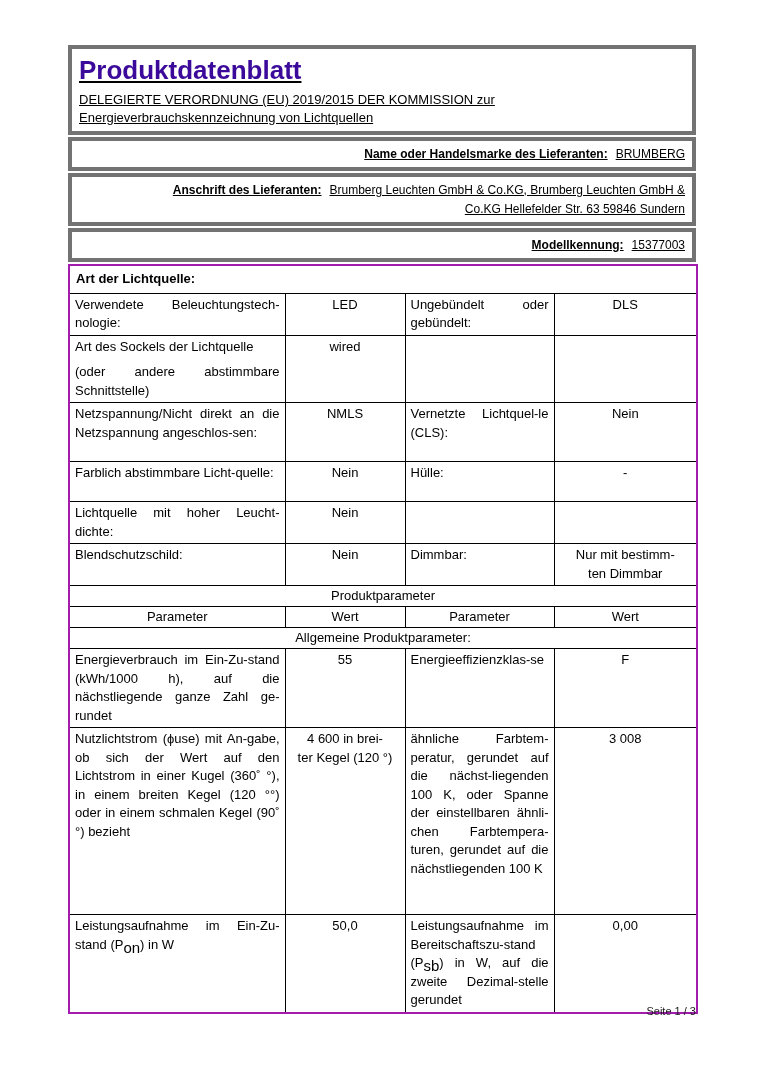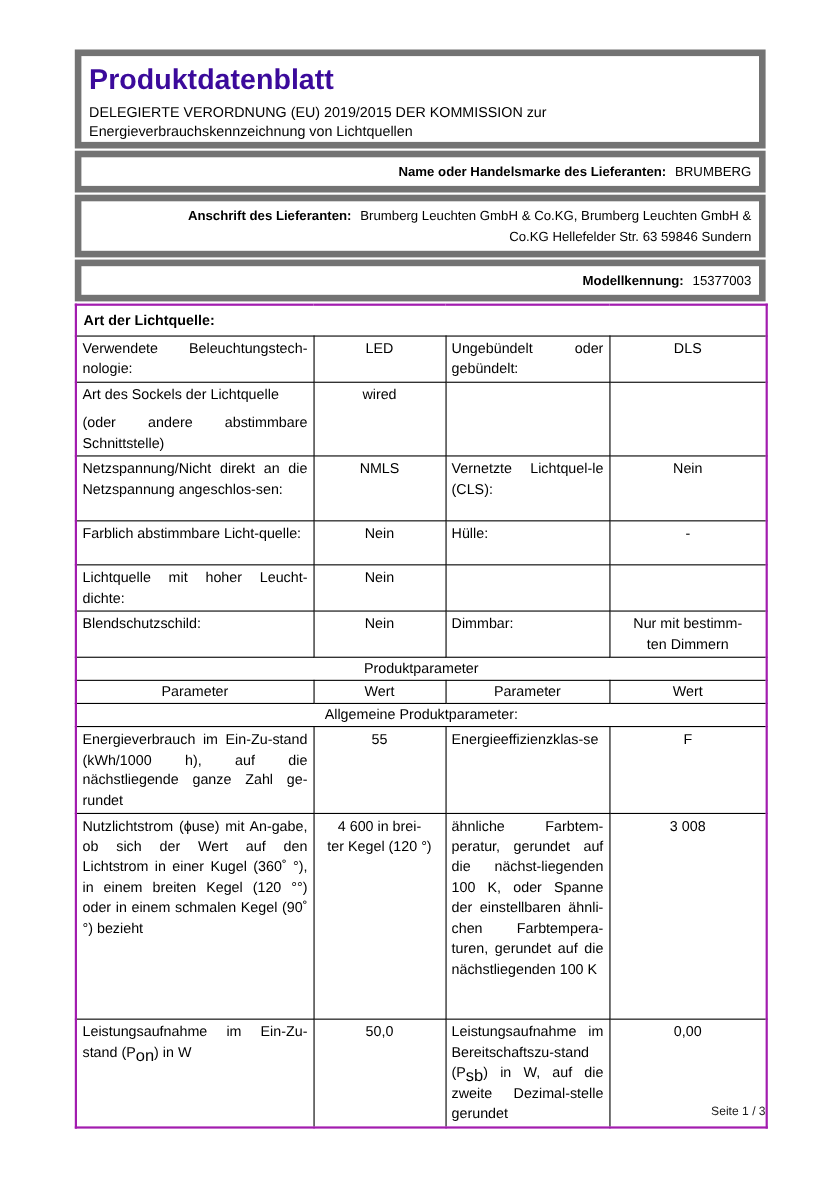--- a/index.html
+++ b/index.html
@@ -2,21 +2,21 @@
 <html><head>
 <meta charset="utf-8">
 <style>
   html,body { margin:0; padding:0; background:#ffffff; }
   .page {
     position:relative; width:764px; height:1080px; background:#ffffff;
     font-family:"Liberation Sans", sans-serif; color:#000; overflow:hidden;
   }
   .content { position:absolute; left:68px; top:45px; width:628px; }
 
-  .box { box-sizing:border-box; border:6px solid #737373; margin-bottom:2px; background:#fff; }
+  .box { box-sizing:border-box; border:4px solid #737373; margin-bottom:2px; background:#fff;text-decoration:underline; }
   .title-box { height:90px; padding:5px 7px; }
   .title-box h1 { margin:0 0 4px 0; font-size:26px; line-height:33px; font-weight:bold; letter-spacing:0; }
   .subtitle { font-size:13px; line-height:18px; white-space:pre-line; }
 
   .kv-box { padding:3.5px 7px; font-size:12px; line-height:19px;text-align:right; }
   .kv-name  { min-height:28px; }
   .kv-addr  { min-height:49px; }
   .kv-model { min-height:28px; }
   .label { font-weight:bold; }
   .value { margin-left:8px; white-space:pre-line; }
@@ -126,21 +126,21 @@
         <td class="val">Nein</td>
         <td class="param"></td>
         <td class="val"></td>
       </tr>
 
       <tr class="r-art6">
         <td class="param">Blendschutzschild:</td>
         <td class="val">Nein</td>
         <td class="param">Dimmbar:</td>
         <td class="val">Nur mit bestimm-
-ten Dimmern</td>
+ten Dimmbar</td>
       </tr>
 
       <tr class="r-center">
         <td colspan="4">Produktparameter</td>
       </tr>
 
       <tr class="r-colhead">
         <td>Parameter</td>
         <td>Wert</td>
         <td>Parameter</td>

